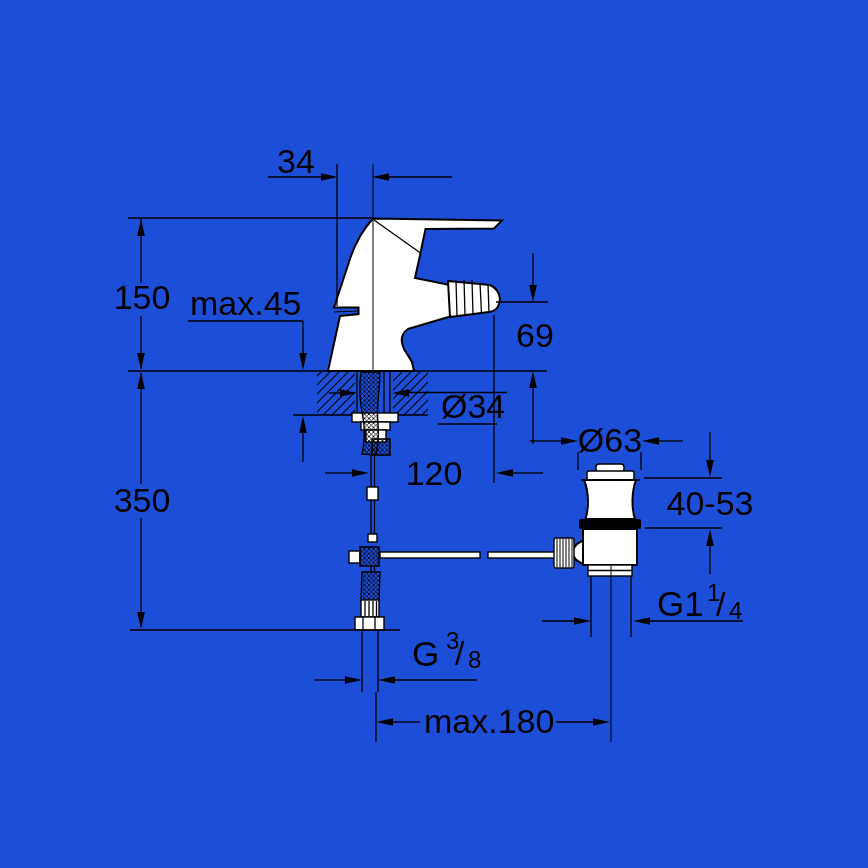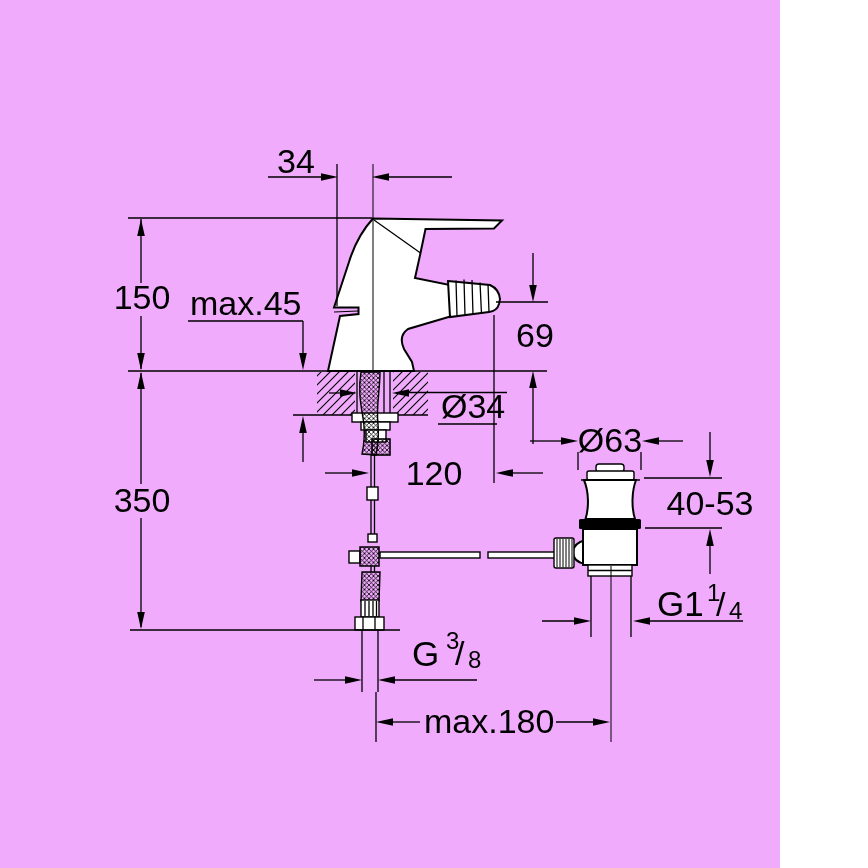--- a/index.html
+++ b/index.html
@@ -1,16 +1,16 @@
 <!DOCTYPE html>
 <html><head>
 <meta charset="utf-8">
 <style>
   html,body{margin:0;padding:0;background:#ffffff;}
-  .stage{position:relative;width:780px;height:868px;background:#f0abfc;overflow:hidden;}
+  .stage{position:relative;width:868px;height:868px;background:#1d4ed8;overflow:hidden;}
   svg{position:absolute;left:0;top:0;}
   .t{font-family:"Liberation Sans","DejaVu Sans",sans-serif;fill:#000;}
   .t34{font-size:34px;}
   .t35{font-size:35px;}
   .t24{font-size:24px;}
   .thin{stroke:#000;stroke-width:1.3;fill:none;}
   .objf{stroke:#000;stroke-width:2;fill:#fff;}
   .det{stroke:#000;stroke-width:1.4;fill:#fff;}
   .ah{fill:#000;stroke:none;}
 </style>

